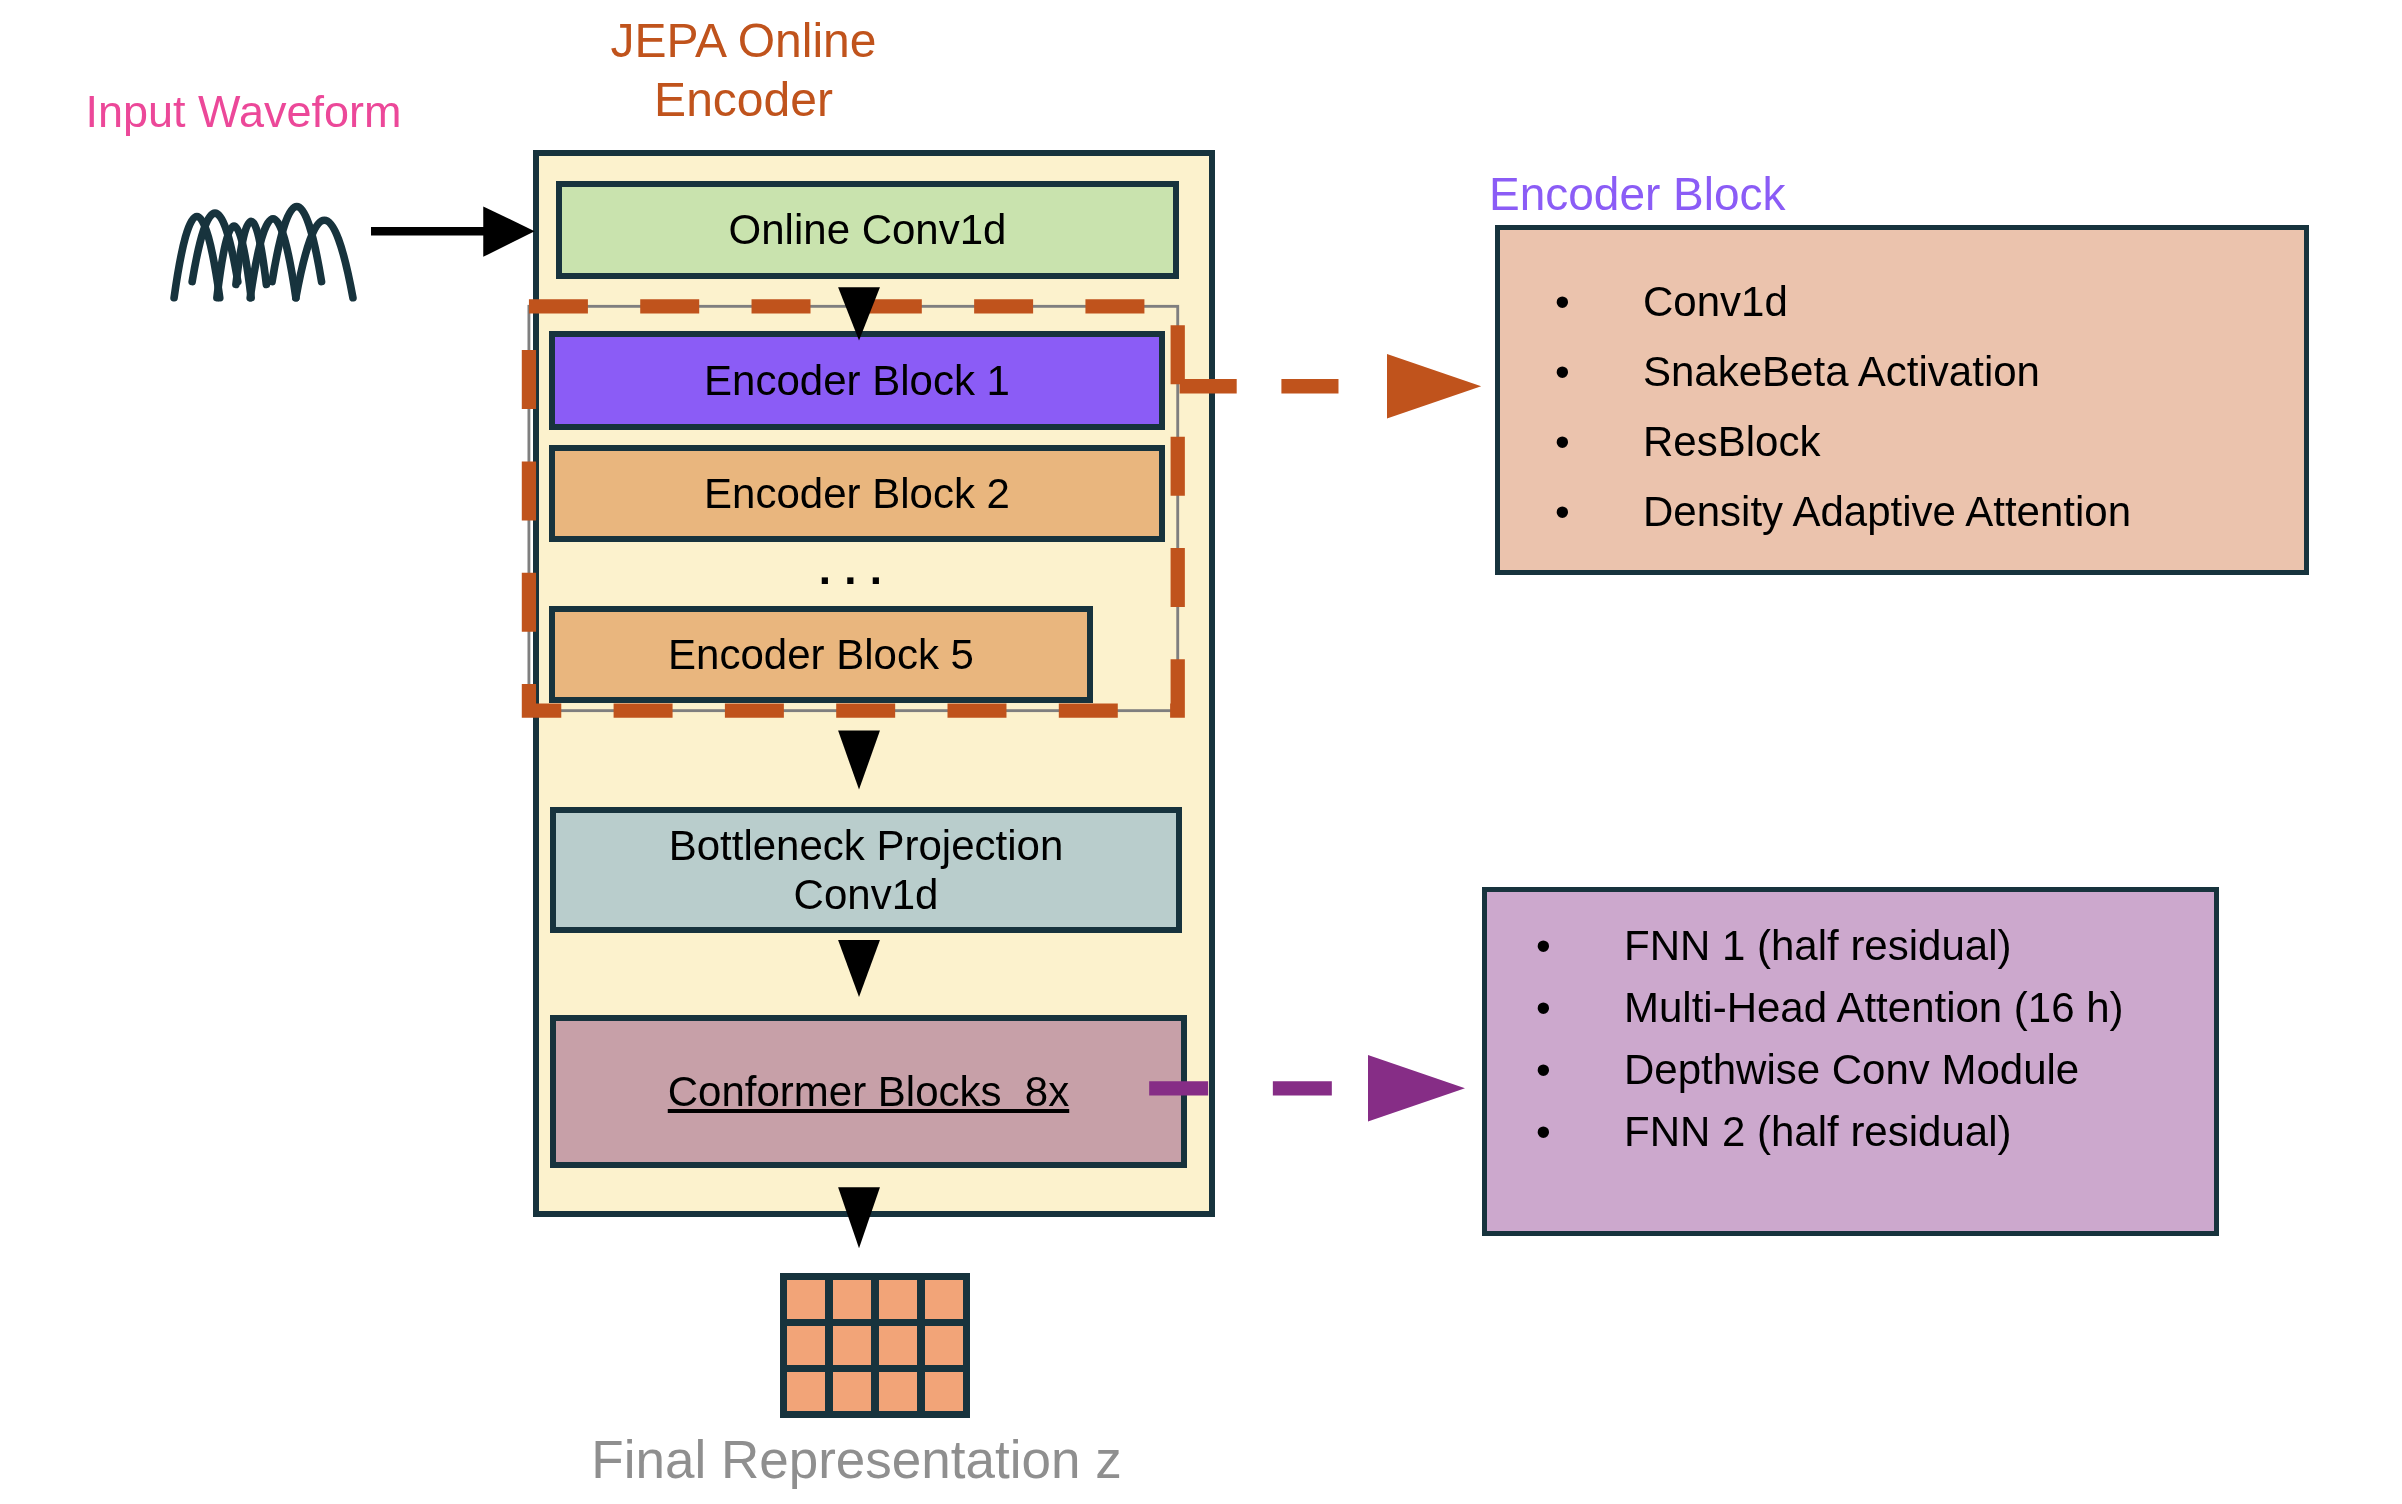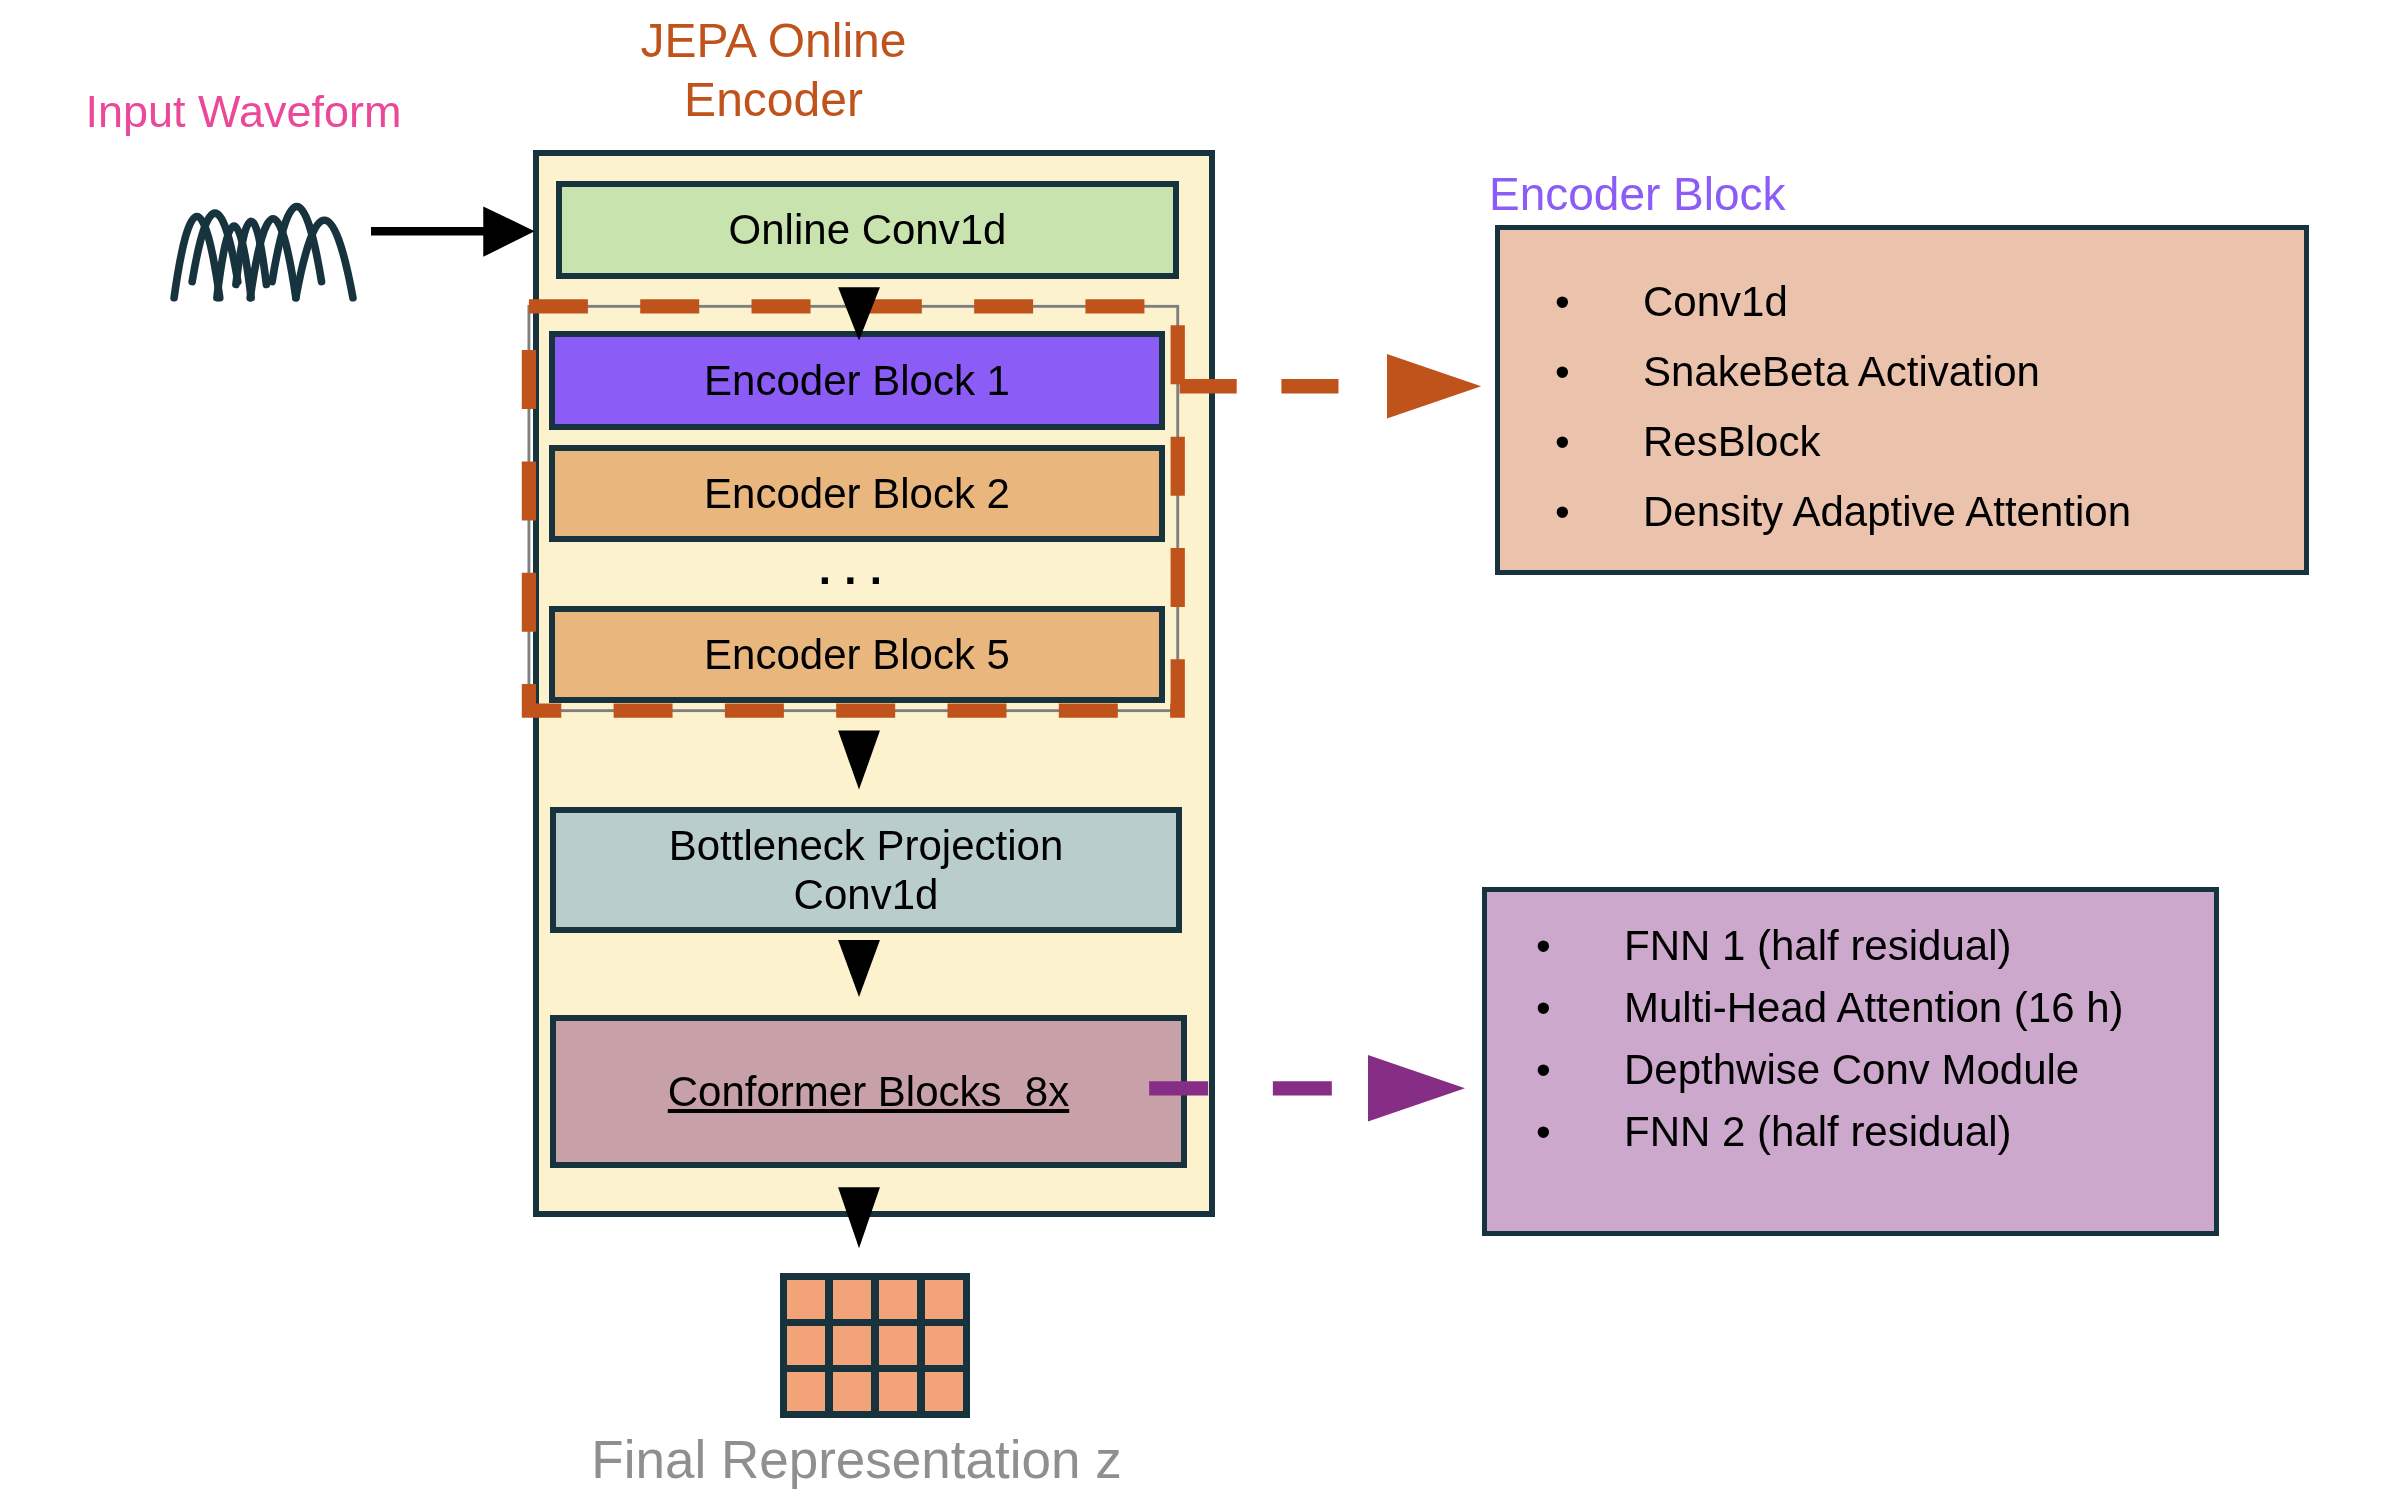--- a/index.html
+++ b/index.html
@@ -9,27 +9,27 @@
   }
   .abs{position:absolute;box-sizing:border-box;}
   .flowbox{
     border:6.7px solid #17333D;display:flex;align-items:center;justify-content:center;
     text-align:center;color:#000000;font-size:42px;line-height:1.18;
   }
   #main-box{left:533px;top:150px;width:682px;height:1067px;background:#FCF2CD;border:6.7px solid #17333D;z-index:1;}
   #input-conv{left:556px;top:181px;width:623px;height:98px;background:#C9E3AE;z-index:2;}
   #eb1{left:549px;top:331px;width:616px;height:99px;background:#8b5cf6;z-index:2;}
   #eb2{left:549px;top:445px;width:616px;height:97px;background:#E9B67E;z-index:2;}
-  #eb5{left:549px;top:606px;width:616px;height:97px;background:#E9B67E;z-index:2;}
+  #eb5{left:549px;top:606px;width:544px;height:97px;background:#E9B67E;z-index:2;}
   #ellipsis{left:762px;top:544px;width:190px;height:57px;z-index:2;text-align:center;
     font-size:44px;font-weight:bold;letter-spacing:13.3px;color:#000;}
   #bottleneck{left:550px;top:807px;width:632px;height:126px;background:#B9CDCC;z-index:2;flex-direction:column;}
   #bottleneck .l{display:block;line-height:49px;}
   #conformer{left:550px;top:1015px;width:637px;height:153px;background:#C7A0A8;z-index:2;white-space:pre;text-decoration:underline;}
-  #title{left:488px;top:11.4px;width:571px;text-align:center;color:#C0531C;font-size:48px;line-height:59px;z-index:2;}
+  #title{left:458px;top:11.4px;width:571px;text-align:center;color:#C0531C;font-size:48px;line-height:59px;z-index:2;}
   #input-waveform-label{left:44px;top:86px;width:399px;color:#ec4899;font-size:45px;z-index:2;text-align:center;}
   #final-label{left:571px;top:1429px;width:571px;text-align:center;color:#8F8F8F;font-size:53px;z-index:2;}
   #encoder-block-label{left:1489px;top:167px;width:476px;color:#8b5cf6;font-size:46px;z-index:2;}
   #pink-box{left:1495px;top:225px;width:814px;height:350px;background:#EBC3AD;border:5.7px solid #17333D;z-index:2;}
   #purple-box{left:1482px;top:887px;width:737px;height:349px;background:#CCA8CD;border:5.7px solid #17333D;z-index:2;}
   ul.detail{margin:0;padding:0;list-style:none;font-size:42px;color:#000;}
   ul.detail li{position:relative;padding-left:88px;}
   ul.detail li::before{content:"\2022";position:absolute;left:0;top:0;}
   #pink-box ul{margin:37px 0 0 55px;}
   #pink-box li{line-height:70px;max-width:685px;}

